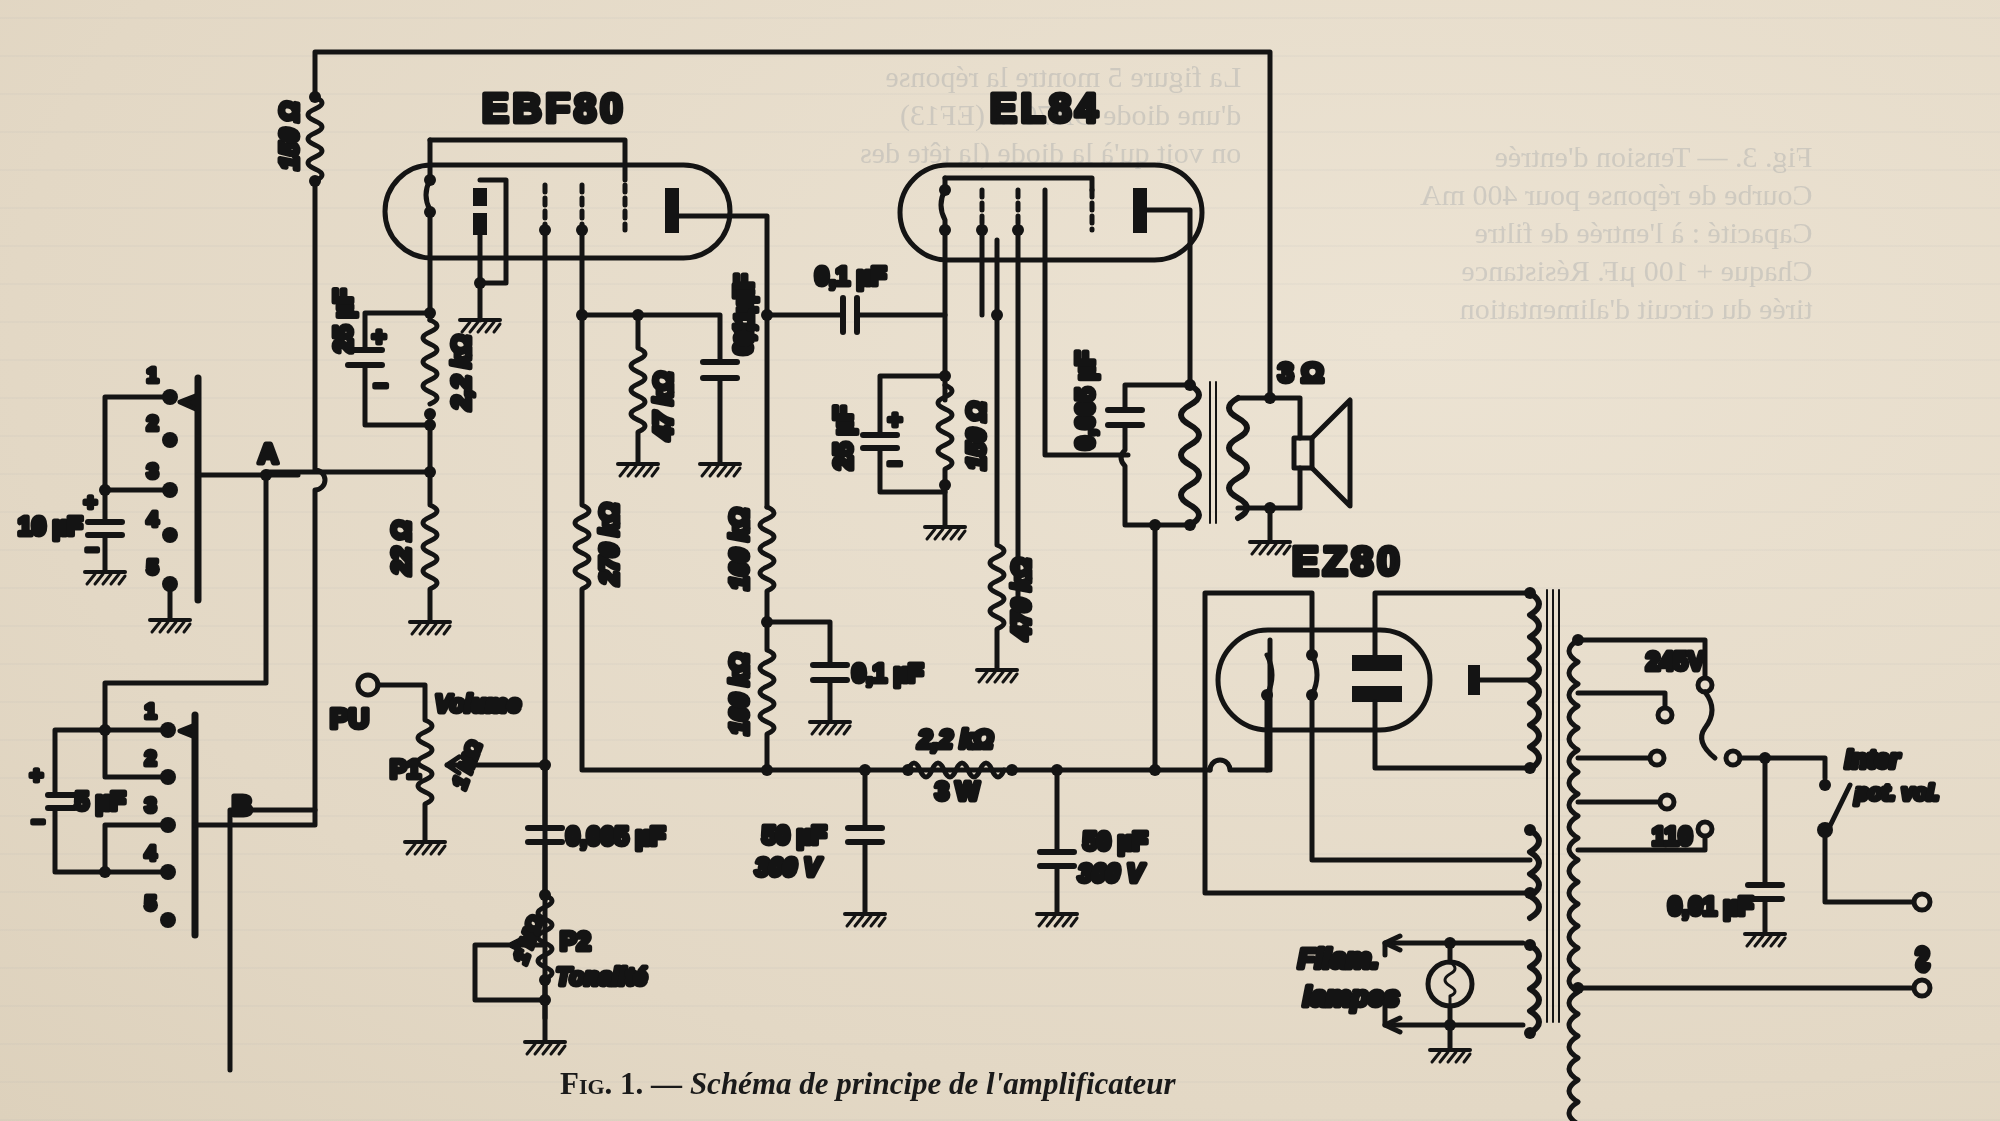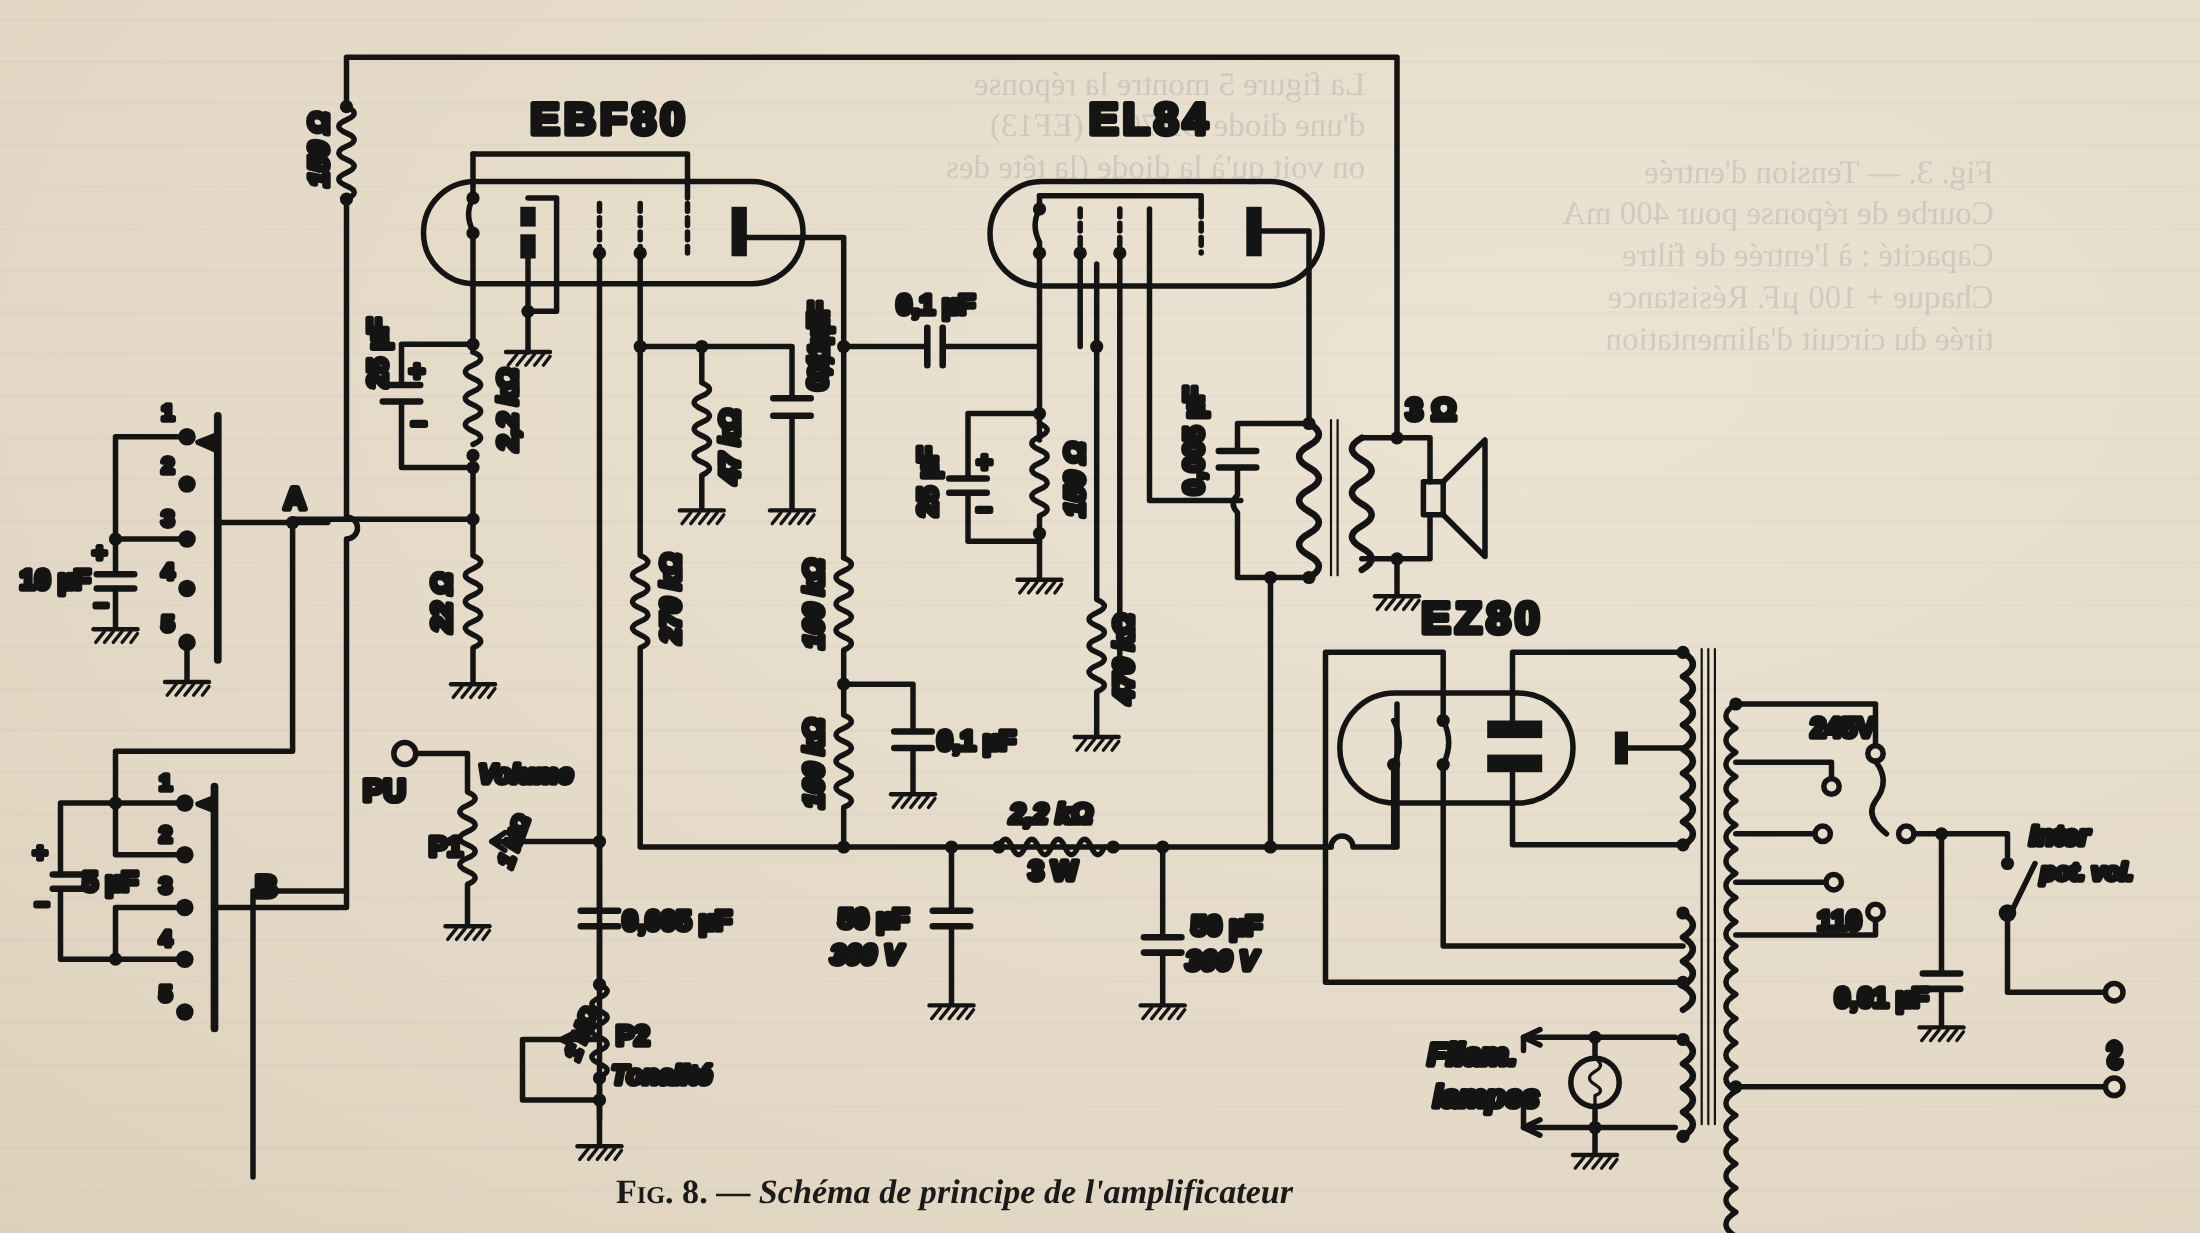--- a/index.html
+++ b/index.html
@@ -388,15 +388,15 @@
   <g>
     <text class="val" x="145" y="718" style="font-size:20px">1</text>
     <text class="val" x="145" y="765" style="font-size:20px">2</text>
     <text class="val" x="145" y="812" style="font-size:20px">3</text>
     <text class="val" x="145" y="860" style="font-size:20px">4</text>
     <text class="val" x="145" y="910" style="font-size:20px">5</text>
   </g>
 </svg>
 
 <div class="caption">
-  <span class="fig">Fig. 8. —</span>
+  <span class="fig">Fig. 1. —</span>
   <span class="title">Schéma de principe de l'amplificateur</span>
 </div>
 
 </body></html>

